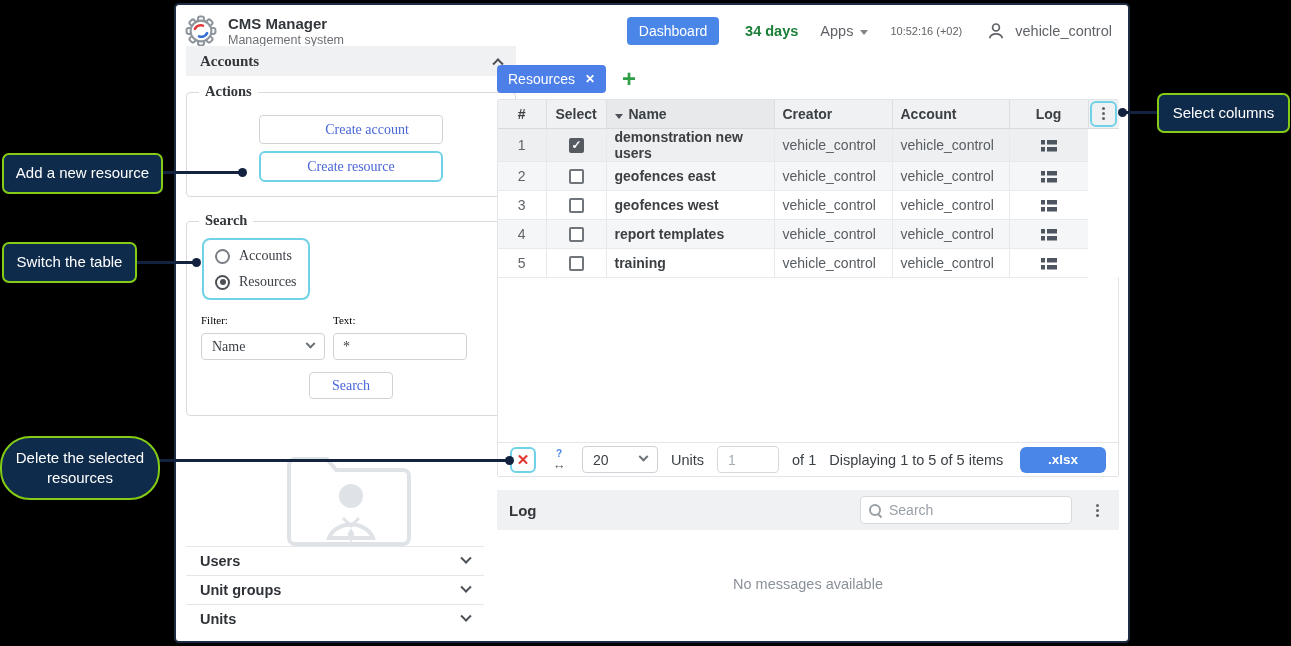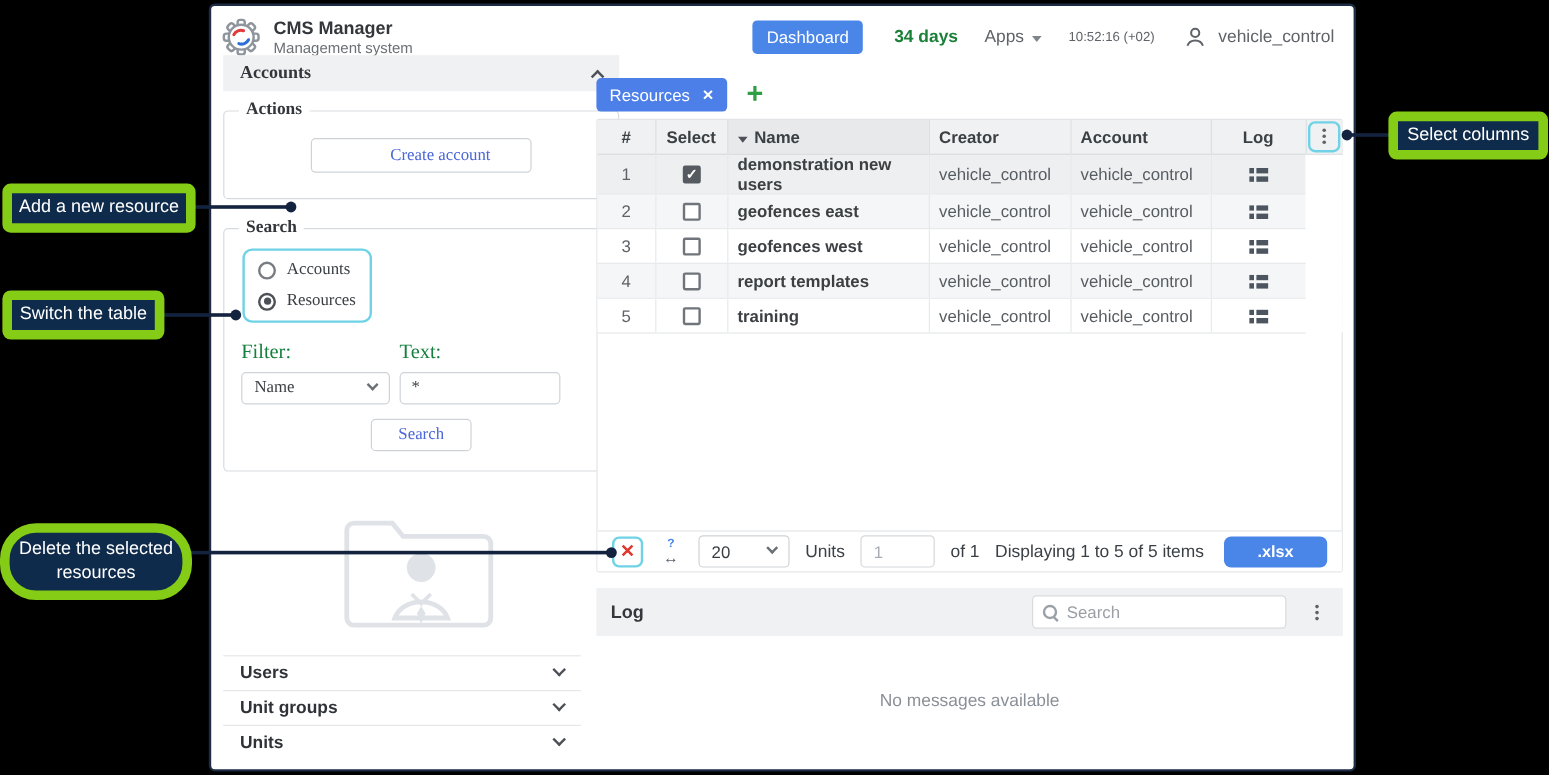--- a/index.html
+++ b/index.html
@@ -68,21 +68,21 @@
   }
   .radio-row { display:flex; align-items:center; gap:9px; cursor:pointer; }
   .radio { width:15px; height:15px; border:2px solid #787d83; border-radius:50%; position:relative; flex:none; }
   .radio[data-checked="true"] { border-color:#4d5156; }
   .radio[data-checked="true"]::after {
     content:""; position:absolute; left:2.5px; top:2.5px; width:6px; height:6px;
     border-radius:50%; background:#4d5156;
   }
   .radio-label { font-size:14px; color:#3a3f44; }
   .form-labels { display:flex; margin-top:14px; }
-  .form-label { font-size:17px; color:#15803d; }
+  .form-label { font-size:11px; color:#000000; }
   .form-label.filter { width:132px; }
   .form-row { display:flex; margin-top:7px; gap:8px; }
   .selectbox {
     height:27px; background:#fff; border:1px solid #cfd3d7; border-radius:4px;
     display:flex; align-items:center; justify-content:space-between; padding:0 10px;
     font-size:14px; color:#3a3f44; cursor:pointer;
   }
   .select-filter { width:124px; }
   .selectbox .chev { width:7px; height:7px; border-color:#6b7075; }
   .text-input {
@@ -193,21 +193,21 @@
     border:2px solid #9aa0a6; border-radius:50%; }
   .mag::after { content:""; position:absolute; left:9px; top:9px; width:5px; height:2px;
     background:#9aa0a6; transform:rotate(45deg); transform-origin:left center; }
   .log-search input { border:none; outline:none; flex:1; font-size:14px; font-family:inherit; color:#3a3f44; }
   .log-search input::placeholder { color:#9aa0a6; }
   .log-menu { margin-left:15px; width:20px; height:20px; display:flex; align-items:center; justify-content:center; cursor:pointer; }
   .log-empty { text-align:center; margin-top:46px; font-size:14.5px; color:#8a9097; }
 
   
   .callout {
-    position:absolute; background:#0f2b4c; border:8px solid #84cc16; border-radius:7px;
+    position:absolute; background:#0f2b4c; border:2px solid #84cc16; border-radius:7px;
     color:#fff; font-size:15px; display:flex; align-items:center; justify-content:center;
     text-align:center; z-index:30; line-height:1.35; padding:2px 0;
   }
   .co-add { left:2px; top:153px; width:161px; height:41px; }
   .co-switch { left:2px; top:242px; width:135px; height:41px; }
   .co-delete { left:0; top:436px; width:160px; height:64px;border-radius:30px; }
   .co-columns { left:1157px; top:93px; width:133px; height:40px; }
   .connector { position:absolute; height:3px; background:#13233f; z-index:25; }
   .ln-add { left:160px; top:171px; width:86px; }
   .ln-switch { left:134px; top:261px; width:64px; }
@@ -263,20 +263,21 @@
 
   <div class="sidebar">
     <div class="section-header">
       <span class="lbl">Accounts</span>
       <span class="chev up"></span>
     </div>
 
     <div class="fieldset fs-actions">
       <span class="legend">Actions</span>
       <button class="btn-outline btn-create-account">Create account</button>
+      <button class="btn-outline btn-create-resource">Create resource</button>
     </div>
 
     <div class="fieldset fs-search">
       <span class="legend">Search</span>
       <div class="radio-box">
         <div class="radio-row">
           <span class="radio" data-checked="false"></span>
           <span class="radio-label">Accounts</span>
         </div>
         <div class="radio-row">

